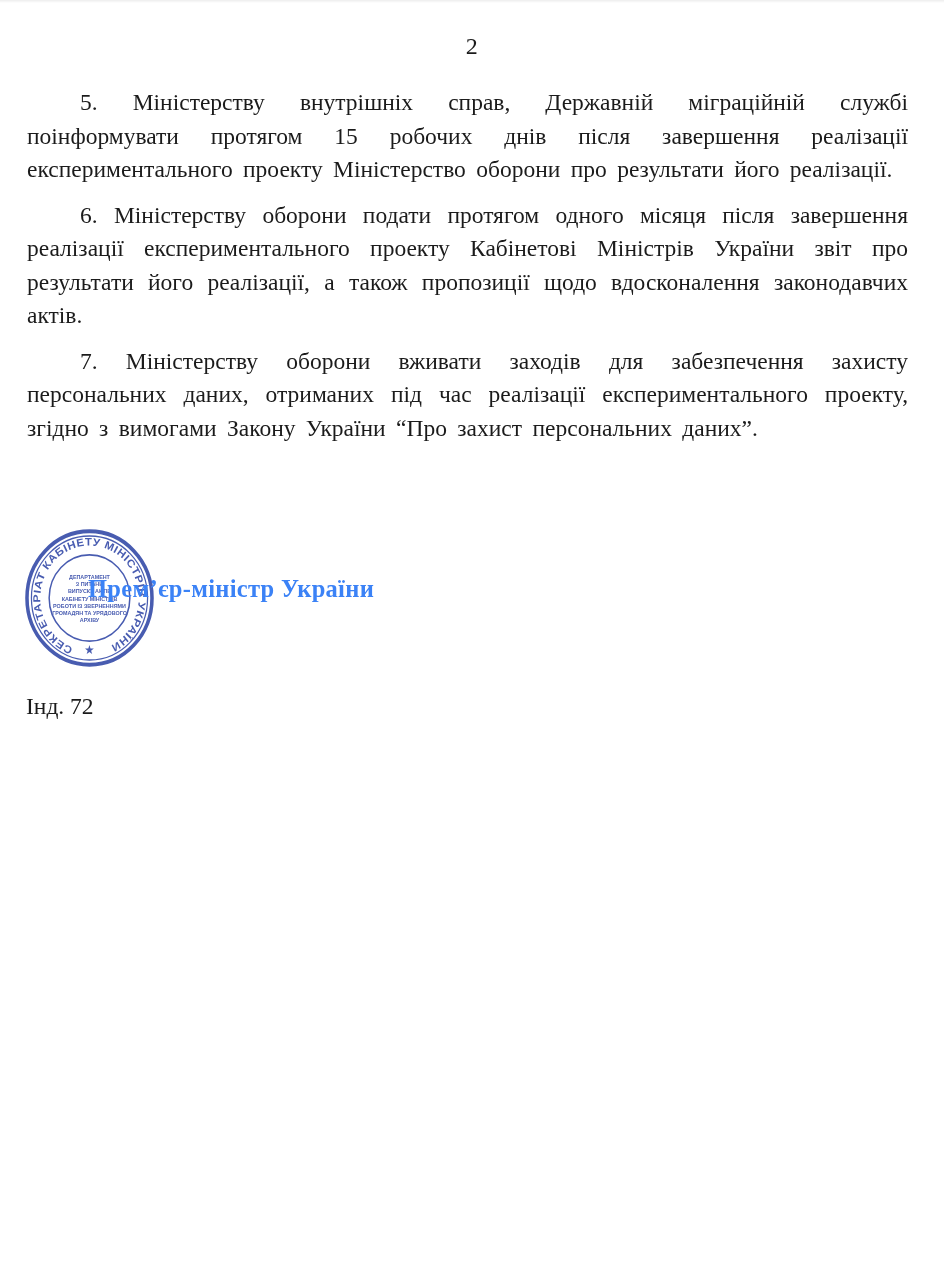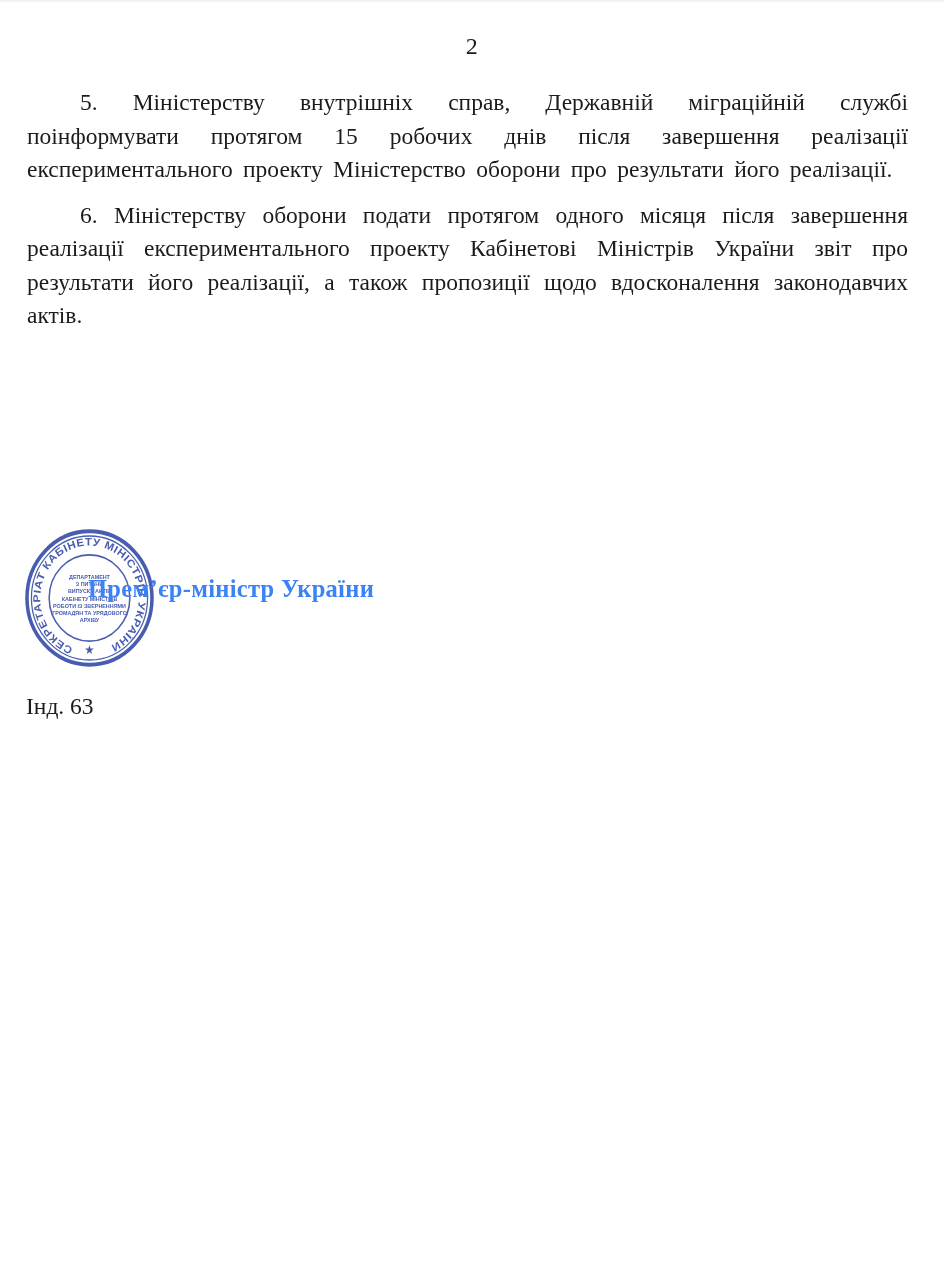--- a/index.html
+++ b/index.html
@@ -99,20 +99,21 @@
 </head>
 <body>
 
 <div class="page">
 
   <div class="page-number">2</div>
 
   <div class="content">
     <p class="para">5. Міністерству внутрішніх справ, Державній міграційній службі поінформувати протягом 15 робочих днів після завершення реалізації експериментального проекту Міністерство оборони про результати його реалізації.</p>
     <p class="para">6. Міністерству оборони подати протягом одного місяця після завершення реалізації експериментального проекту Кабінетові Міністрів України звіт про результати його реалізації, а також пропозиції щодо вдосконалення законодавчих актів.</p>
+    <p class="para">7. Міністерству оборони вживати заходів для забезпечення захисту персональних даних, отриманих під час реалізації експериментального проекту, згідно з вимогами Закону України “Про захист персональних даних”.</p>
   </div>
 
   <div class="stamp-wrap">
     <svg viewBox="0 0 150 150" preserveAspectRatio="none">
       <circle cx="75" cy="75" r="70.5" fill="none" stroke="#3b50ab" stroke-width="4"></circle>
       <circle cx="75" cy="75" r="65.5" fill="none" stroke="#3b50ab" stroke-width="1.4"></circle>
       <circle cx="75" cy="75" r="45.5" fill="none" stroke="#3b50ab" stroke-width="1.7"></circle>
       <defs>
         <path id="ring-path" d="M 75 130.5 A 55.5 55.5 0 0 1 19.5 75 A 55.5 55.5 0 0 1 75 19.5 A 55.5 55.5 0 0 1 130.5 75 A 55.5 55.5 0 0 1 75 130.5"></path>
       </defs>
@@ -129,15 +130,15 @@
         <text class="stamp-center-text" x="75" y="93">ГРОМАДЯН ТА УРЯДОВОГО</text>
         <text class="stamp-center-text" x="75" y="100.6">АРХІВУ</text>
       </g>
     </svg>
   </div>
 
   <div class="sig-row">
     <span>Прем’єр-міністр України</span>
   </div>
 
-  <div class="index-note">Інд. 63</div>
+  <div class="index-note">Інд. 72</div>
 
 </div>
 
 </body></html>

